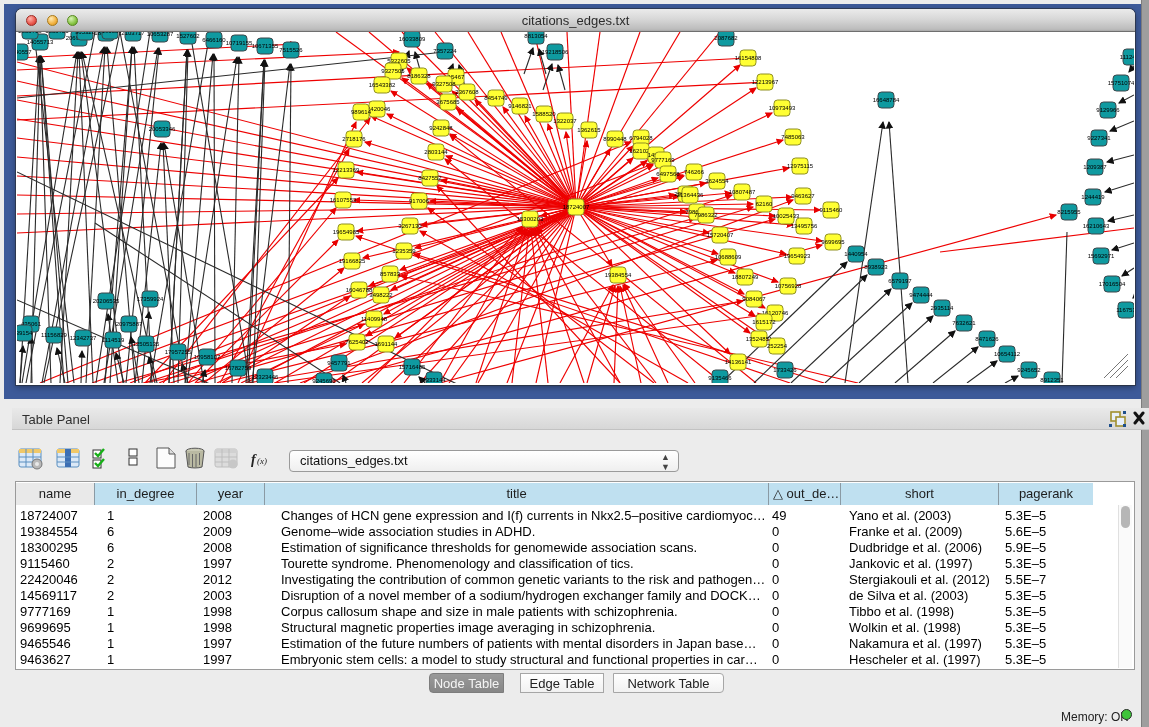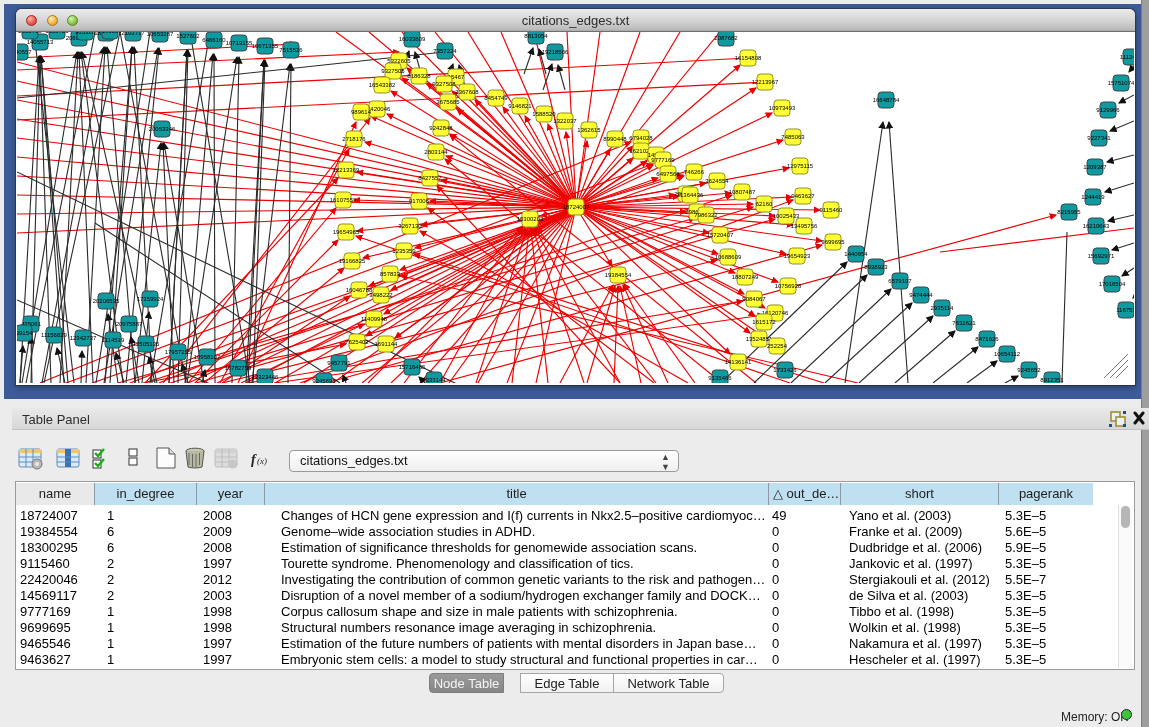--- a/index.html
+++ b/index.html
@@ -19,21 +19,21 @@
 #combo .ar{position:absolute;right:8px;top:1px;font-size:9px;color:#444;line-height:10px}
 #tablebox{position:absolute;left:15px;top:481px;width:1120px;height:189px;background:#fff;border:1px solid #9a9a9a}
 .hc{position:absolute;top:483px;height:22px;background:#bfe0f0;border-right:1px solid #8a9aa4;font-size:13px;color:#1d1d1d;text-align:center;line-height:22px}
 .tr{position:absolute;font-size:13px;color:#000;height:16px;white-space:nowrap}
 .tr span{position:absolute;top:0}
 #vsb{position:absolute;left:1118px;top:505px;width:14px;height:163px;background:#fafafa;border-left:1px solid #e0e0e0}
 #vsb .th{position:absolute;left:2px;top:1px;width:9px;height:22px;border-radius:5px;background:#b6b6b6}
 #segs{position:absolute;left:429px;top:673px;height:20px}
 .seg{position:absolute;top:0;height:20px;font-size:13px;line-height:19px;text-align:center;border:1px solid #a6a6a6;background:linear-gradient(180deg,#fff,#f1f1f1);color:#222}
 #seg1{left:0;width:75px;border-radius:4px 0 0 4px;background:linear-gradient(180deg,#9a9a9a,#868686);color:#f5f5f5;border-color:#7d7d7d}
-#seg2{left:91px;width:94px}
+#seg2{left:91px;width:84px}
 #seg3{left:184px;width:111px;border-radius:0 4px 4px 0}
 #mem{position:absolute;left:1061px;top:710px;font-size:12px;color:#222}
 #memdot{position:absolute;left:1121px;top:709px;width:11px;height:11px;border-radius:50%;background:#3ec43a;border:1.5px solid #2a2a2a}
 </style></head><body>
 <div id="frame"></div>
 <div id="rstrip"></div>
 <div id="macwin">
   <div id="titlebar">
       <div class="t">citations_edges.txt</div>
     <div class="tl" id="tlr"></div>
@@ -700,21 +700,21 @@
     <span style="left:203px">1998</span>
 <span style="left:281px">Corpus callosum shape and size in male patients with schizophrenia.</span>
     <span style="left:772px">0</span>
     <span style="left:849px">Tibbo et al. (1998)</span>
 <span style="left:1005px">5.3E–5</span>
   </div>
 <div class="tr" style="top:620px">
 <span style="left:20px">9699695</span>
     <span style="left:107px">1</span>
     <span style="left:203px">1998</span>
-<span style="left:281px">Structural numbers resonance image averaging in schizophrenia.</span>
+<span style="left:281px">Structural magnetic properties image averaging in schizophrenia.</span>
     <span style="left:772px">0</span>
     <span style="left:849px">Wolkin et al. (1998)</span>
 <span style="left:1005px">5.3E–5</span>
   </div>
 <div class="tr" style="top:636px">
 <span style="left:20px">9465546</span>
     <span style="left:107px">1</span>
     <span style="left:203px">1997</span>
 <span style="left:281px">Estimation of the future numbers of patients with mental disorders in Japan base…</span>
     <span style="left:772px">0</span>

